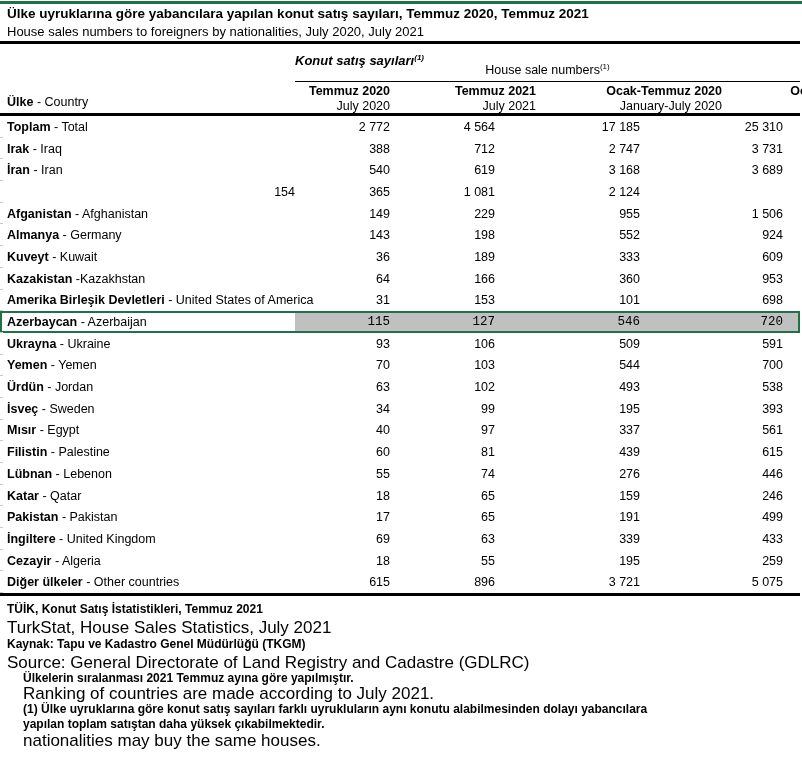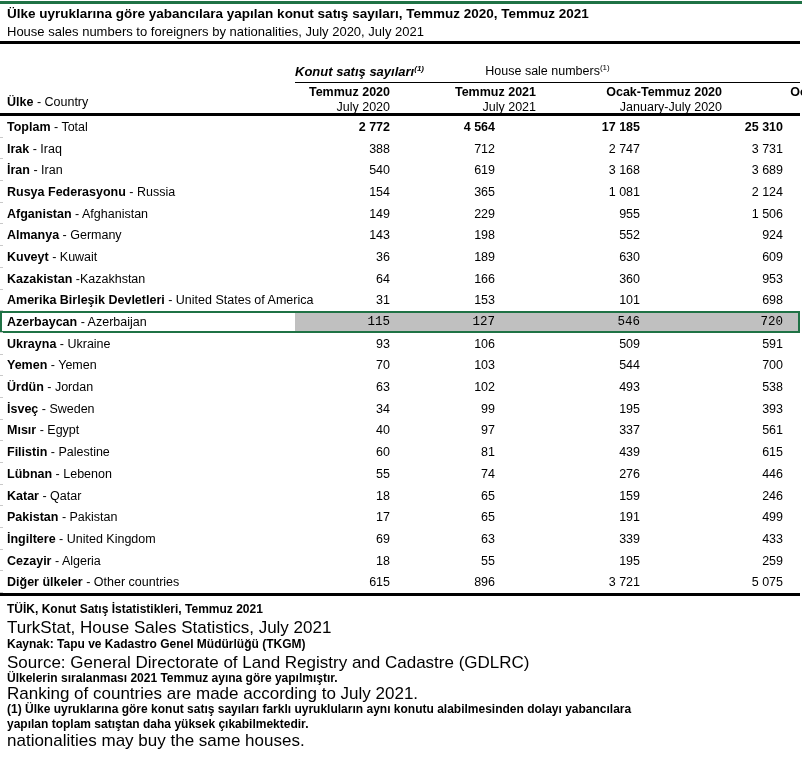--- a/index.html
+++ b/index.html
@@ -14,21 +14,21 @@
   .title-en { font-size:13px; line-height:17px; white-space:nowrap; }
 
   .rule-thick { position:absolute; left:0; width:800px; height:3px; background:#000; }
   #rule1 { top:41px; }
   #rule2 { top:113px; }
   #rule3 { top:593px; }
 
   .thead { position:absolute; top:44px; left:0; width:800px; height:69px; display:flex; }
   .thead-left { width:295px; display:flex; align-items:flex-end; padding:0 0 4px 7px; font-size:12.5px; }
   .thead-right { width:505px; }
-  .group-tr { height:18px; text-align:left; font-weight:bold; font-size:13px; line-height:18px; padding-top:19px;font-style:italic; }
+  .group-tr { height:18px; text-align:left; font-weight:bold; font-size:13px; line-height:18px; padding-top:8px;font-style:italic; }
   .group-en { height:17px; text-align:center; font-size:12.5px; line-height:16px; }
   .thin-rule { height:1px; background:#000; margin-top:2px; }
   .cols { display:grid; grid-template-columns:105px 105px 150px 145px; height:31px; margin-top:2px;gap:41px; }
   .colcell { text-align:right; font-size:12.5px; line-height:14.5px; }
   .colcell .tr { font-weight:bold; display:block; }
   .colcell:nth-child(1){ padding-right:10px; }
   .colcell:nth-child(2){ padding-right:10px; }
   .colcell:nth-child(3){ padding-right:15px; }
   .colcell:nth-child(4){ padding-right:17px; }
   sup { font-size:8px; vertical-align:super; line-height:0; }
@@ -36,29 +36,29 @@
   .tbody { position:absolute; top:116px; left:0; width:800px; }
   .trow { position:relative; display:grid; grid-template-columns:295px 105px 105px 150px 145px; height:21.7px; align-items:center; font-size:12.5px; }
   .trow::after { content:""; position:absolute; left:0; bottom:0; width:3px; height:1px; background:#c9c9c9; }
   .cell-label { padding-left:7px; white-space:nowrap; overflow:visible; }
   .cell-label .nm { font-weight:bold; }
   .cell-val { text-align:right; white-space:nowrap; }
   .trow .cell-val:nth-child(2){ padding-right:10px; }
   .trow .cell-val:nth-child(3){ padding-right:10px; }
   .trow .cell-val:nth-child(4){ padding-right:15px; }
   .trow .cell-val:nth-child(5){ padding-right:17px; }
-  .trow.emphasis .cell-val { font-weight:bold; }
+  .trow.emphasis .cell-val { font-weight:normal; }
   .trow.selected { z-index:2; }
   .trow.selected .cell-val { background:#c0c0c0; height:100%; display:flex; align-items:center; justify-content:flex-end;font-family:Liberation Mono, monospace; }
   .sel-border { position:absolute; inset:0; pointer-events:none; }
 
   .footer { position:absolute; top:599px; left:0; width:802px; padding:2px 0 0 7px; }
   .fline { white-space:nowrap; }
   .fline.wide { line-height:17.5px; }
-  .fline.tight { line-height:15.4px; }
+  .fline.tight { line-height:15.4px;margin-left:16px; }
   .fline.b { font-weight:bold; font-size:12px; }
   .fline.r { font-size:17px; }
 </style>
 </head>
 <body>
 
 <div class="sheet">
 
   <div class="top-green" style="background: rgb(31, 114, 69);"></div>
 
@@ -122,21 +122,20 @@
 
   <div class="trow">
     <div class="cell-label"><span class="nm">İran</span><span class="rest"> - Iran</span></div>
     <div class="cell-val">540</div>
     <div class="cell-val">619</div>
     <div class="cell-val">3 168</div>
     <div class="cell-val">3 689</div>
   </div>
 
   <div class="trow">
-    <div class="cell-label"><span class="nm">Rusya Federasyonu</span><span class="rest"> - Russia</span></div>
     <div class="cell-val">154</div>
     <div class="cell-val">365</div>
     <div class="cell-val">1 081</div>
     <div class="cell-val">2 124</div>
   </div>
 
   <div class="trow">
     <div class="cell-label"><span class="nm">Afganistan</span><span class="rest"> - Afghanistan</span></div>
     <div class="cell-val">149</div>
     <div class="cell-val">229</div>
@@ -149,21 +148,21 @@
     <div class="cell-val">143</div>
     <div class="cell-val">198</div>
     <div class="cell-val">552</div>
     <div class="cell-val">924</div>
   </div>
 
   <div class="trow">
     <div class="cell-label"><span class="nm">Kuveyt</span><span class="rest"> - Kuwait</span></div>
     <div class="cell-val">36</div>
     <div class="cell-val">189</div>
-    <div class="cell-val">630</div>
+    <div class="cell-val">333</div>
     <div class="cell-val">609</div>
   </div>
 
   <div class="trow">
     <div class="cell-label"><span class="nm">Kazakistan</span><span class="rest"> -Kazakhstan</span></div>
     <div class="cell-val">64</div>
     <div class="cell-val">166</div>
     <div class="cell-val">360</div>
     <div class="cell-val">953</div>
   </div>

